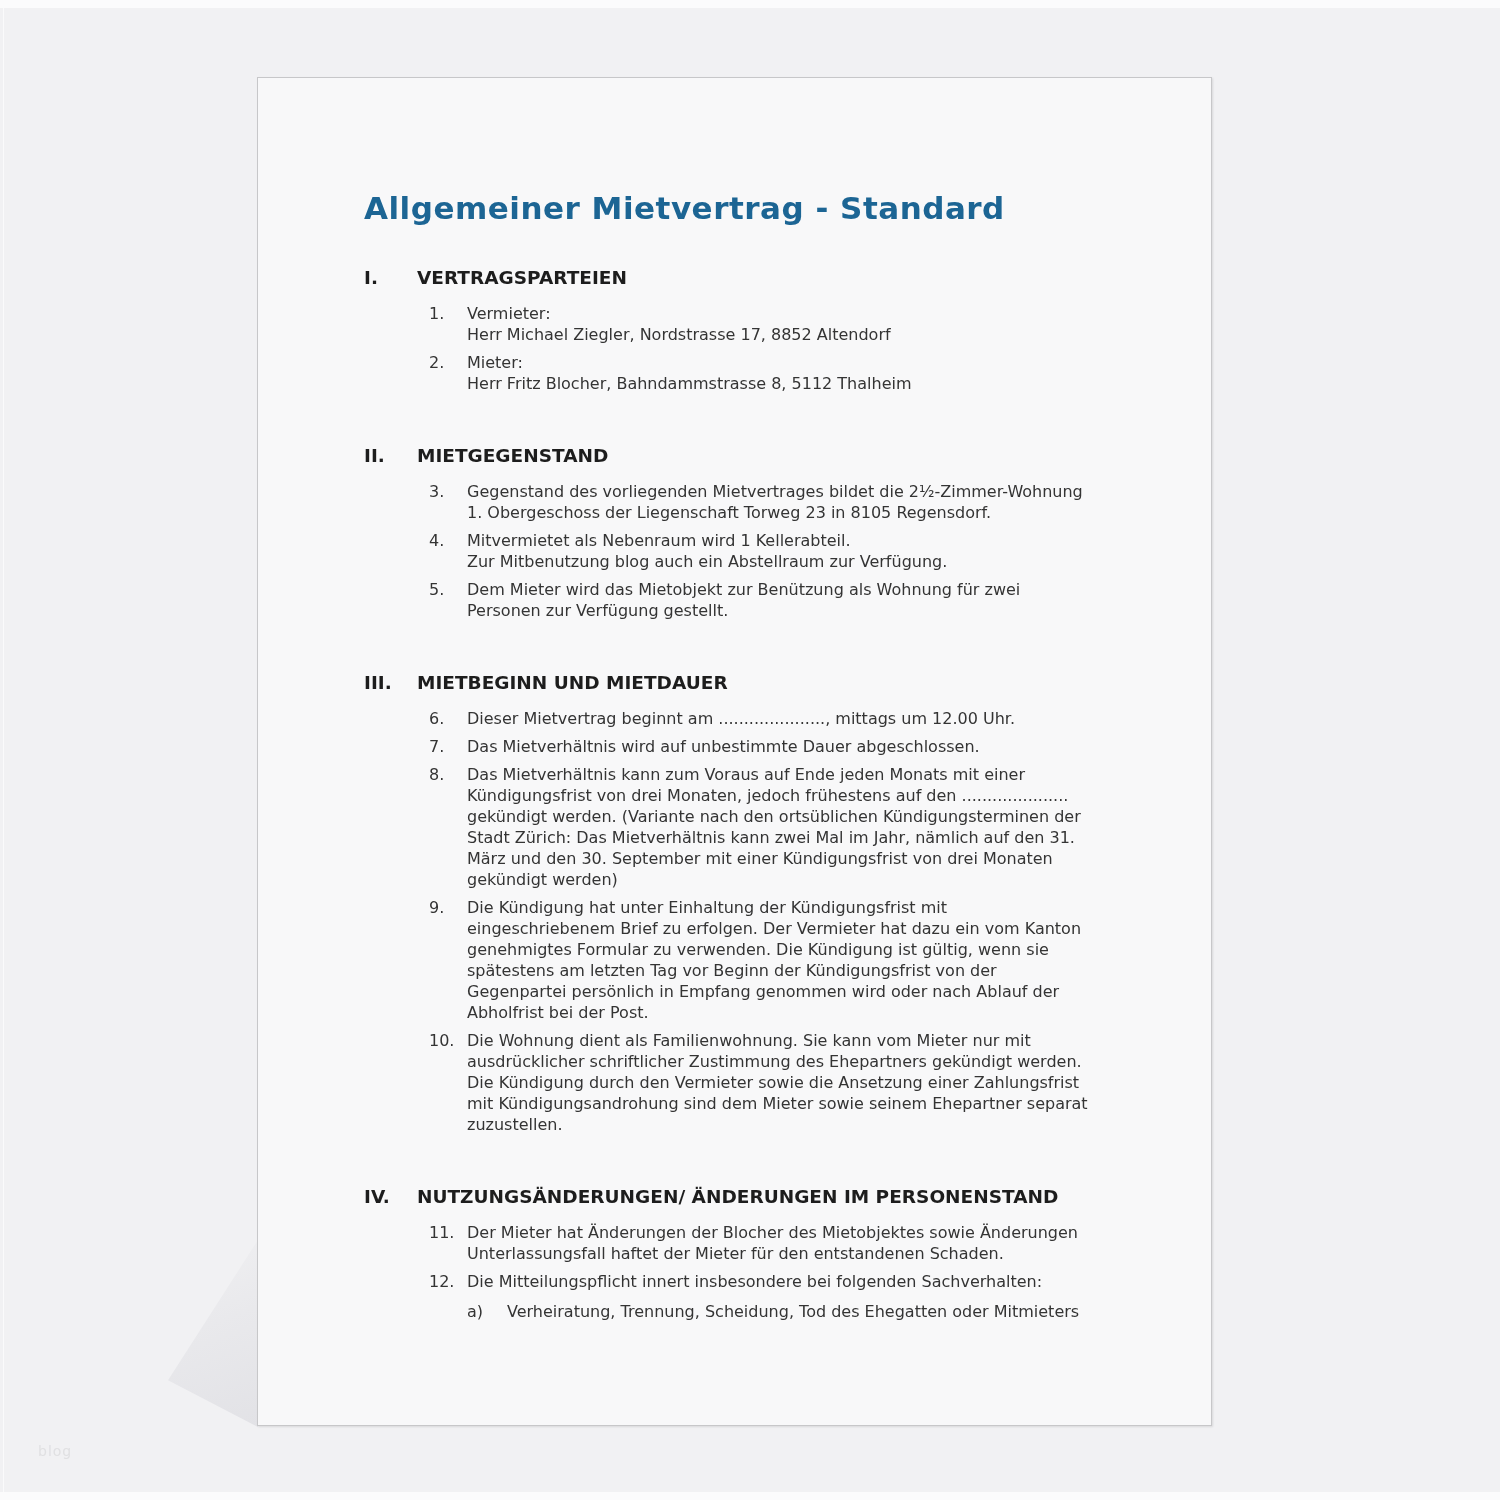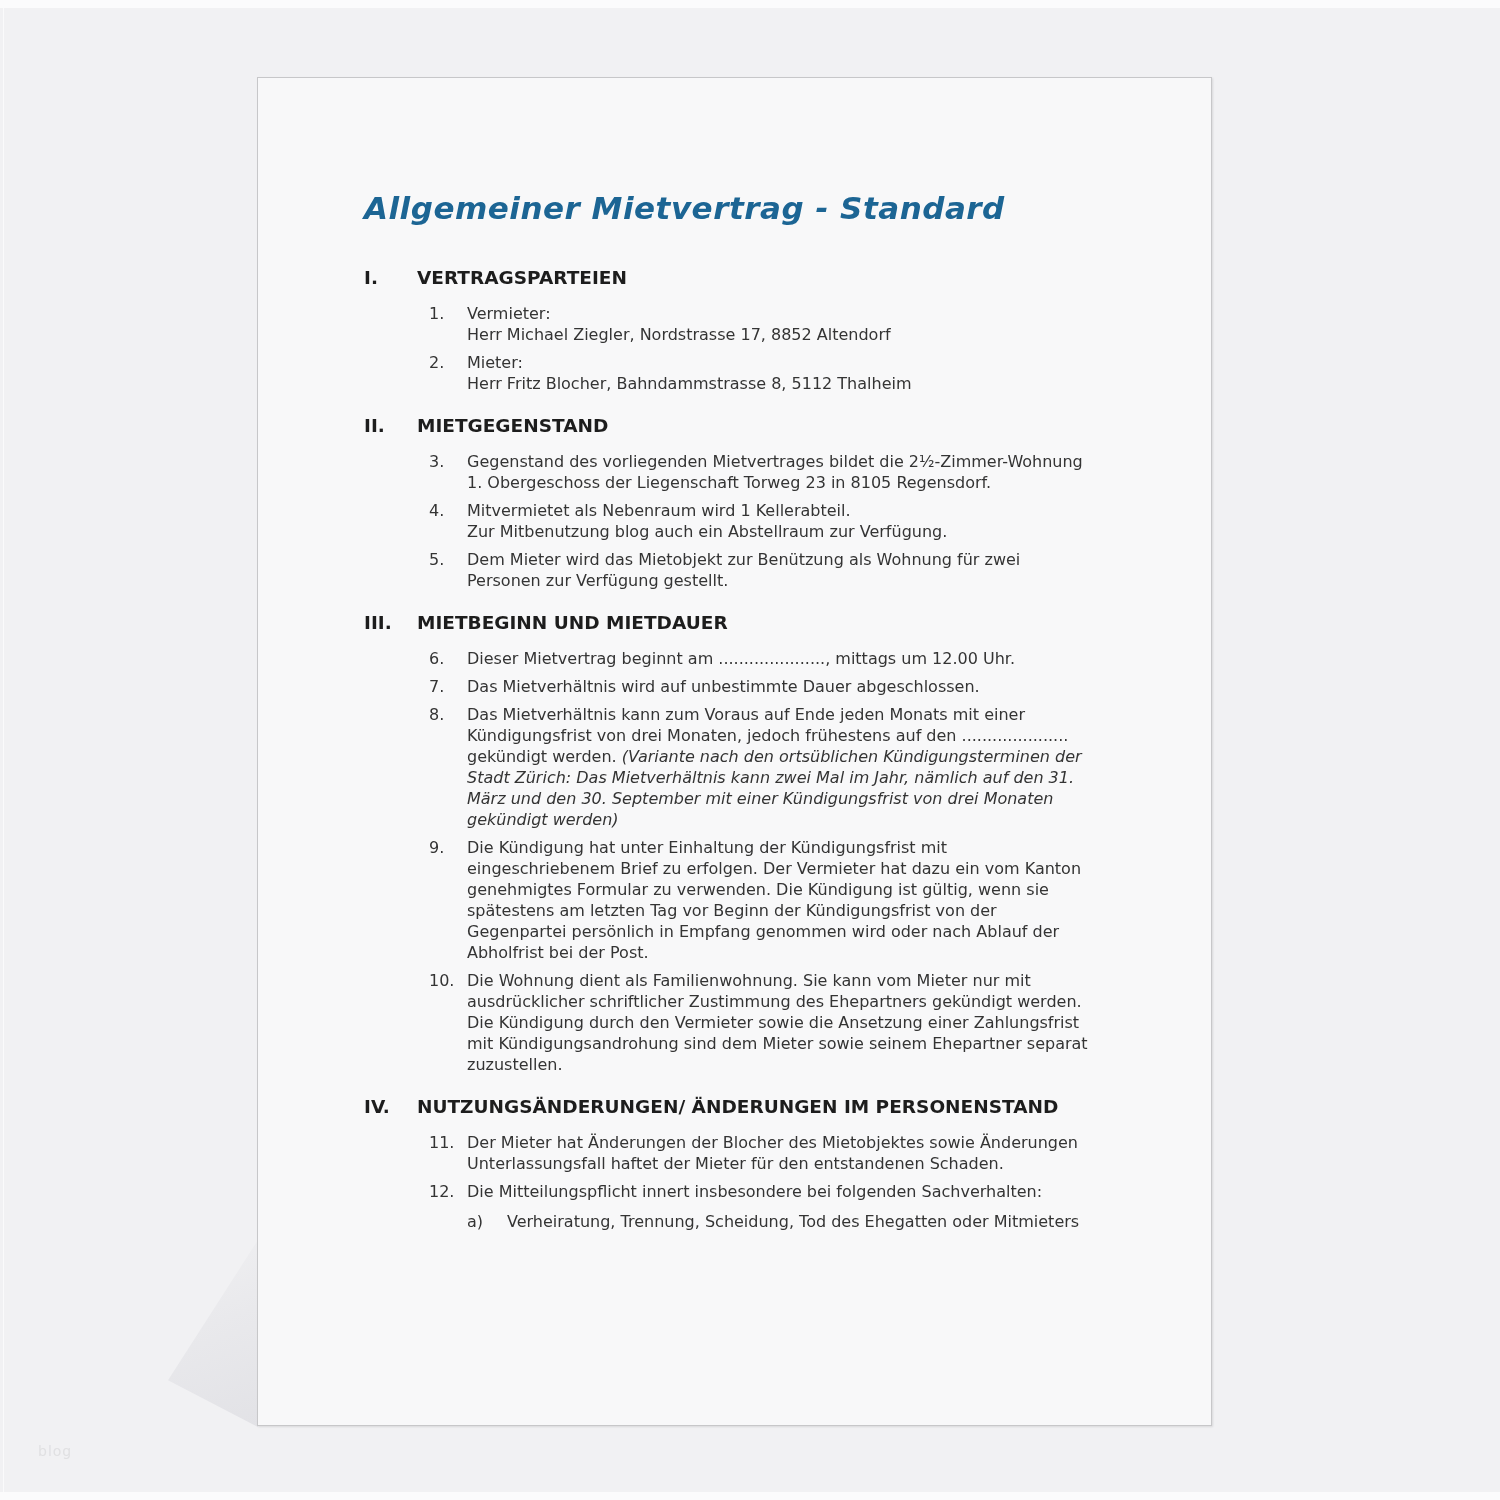--- a/index.html
+++ b/index.html
@@ -30,38 +30,37 @@
     border:1px solid #c7c7c9;
     box-sizing:border-box;
     box-shadow:1px 1px 2px rgba(0,0,0,0.10);
     overflow:hidden;
   }
   .content { padding:112px 58px 0 106px; }
   .doc-title {
     font-size:31px; font-weight:bold; color:#1c6594;
     margin:0 0 40px 0; line-height:36px;
     letter-spacing:0.5px;
-    font-style:italic;
-  }
-  .section { margin-top:20px; }
+  }
+  .section { margin-top:50px; }
   .section:first-child { margin-top:0; }
   .sec-head {
     display:flex; font-weight:bold; font-size:18.5px;
     color:#1d1d1d; margin-bottom:13px; line-height:24px;
   }
   .sec-num { flex:none; width:53px; }
   .item {
     display:flex; margin-bottom:7px;
     font-size:16px; line-height:21px; color:#343434;
   }
   .item:last-child { margin-bottom:0; }
   .item .num { flex:none; width:38px; margin-left:65px; }
   .item-text { min-width:0; }
   .item-text .line { white-space:nowrap; }
-  .it { font-style:italic; }
+  .it { }
   .subitem { display:flex; margin-top:9px; }
   .sub-marker { flex:none; width:40px; }
   .watermark {
     position:absolute; left:38px; top:1443px;
     font-size:14px; color:#e0e0e2; letter-spacing:1px;
   }
 </style>
 </head>
 <body>
 

